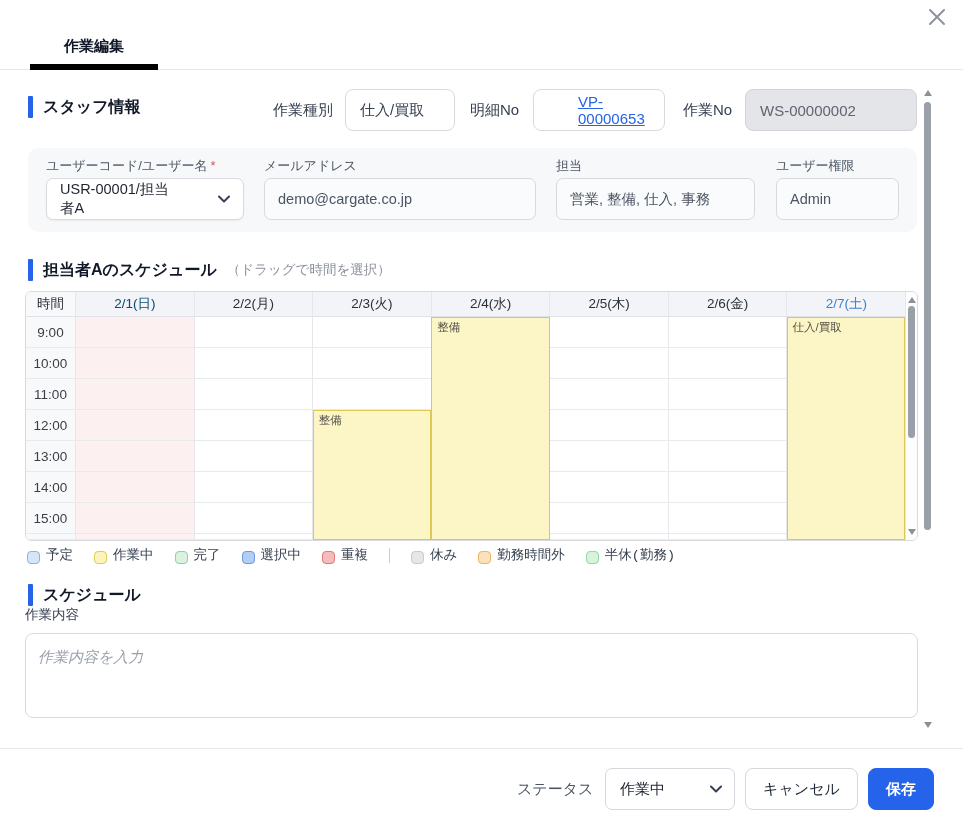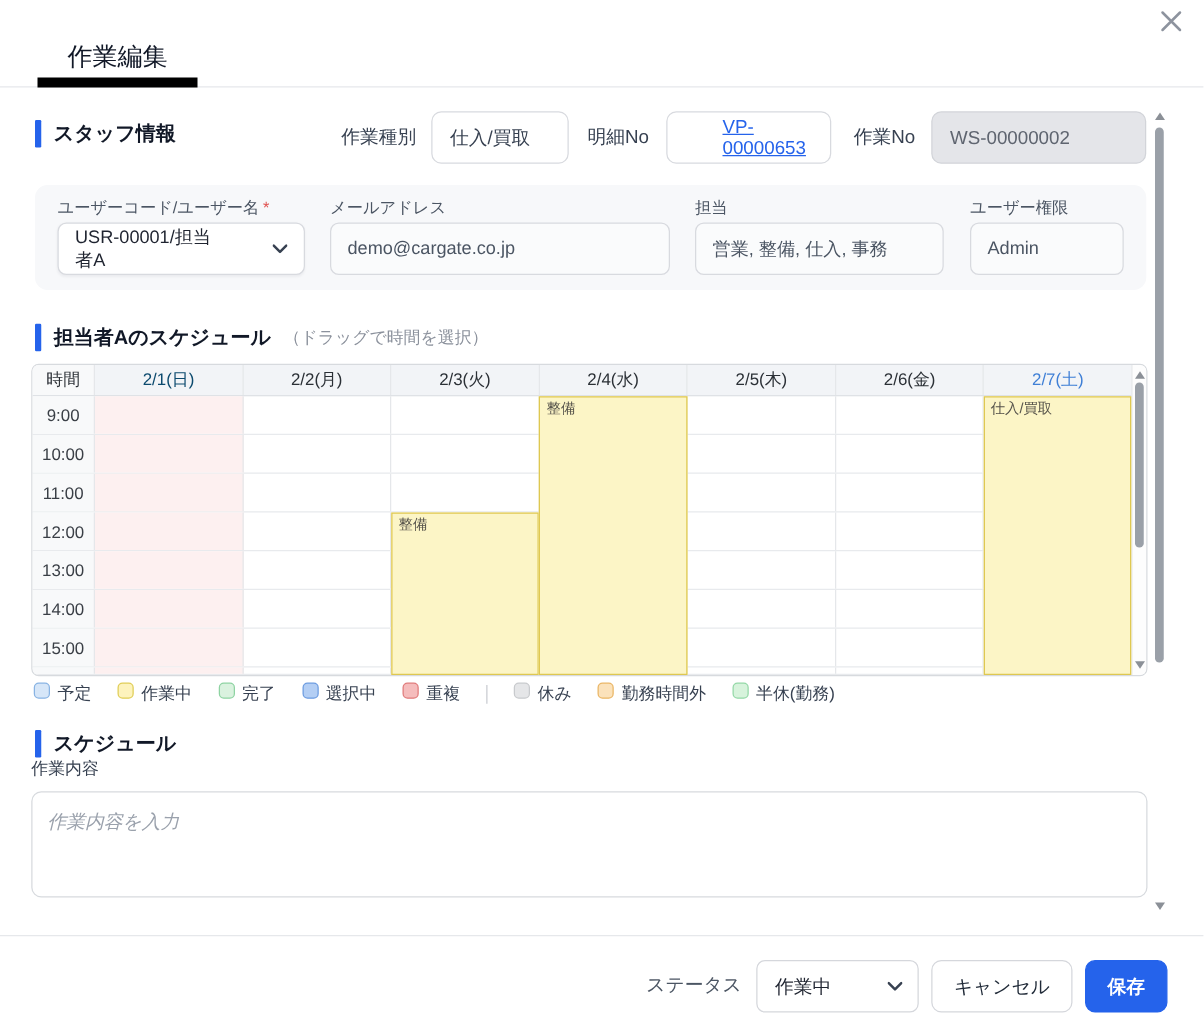--- a/index.html
+++ b/index.html
@@ -5,21 +5,21 @@
   * { margin:0; padding:0; box-sizing:border-box; }
   html,body { background:#ffffff; }
   body { font-family:"Liberation Sans","DejaVu Sans",sans-serif; color:#1f2430; }
   .dialog { position:relative; width:963px; height:826px; background:#fff; overflow:hidden; }
 
   
   .close-btn { position:absolute; top:6px; right:14px; width:24px; height:24px; background:none; border:none; cursor:pointer; color:#8d939e; }
 
   
   .tabbar { position:absolute; left:0; top:0; width:963px; height:70px; border-bottom:1px solid #e6e8eb; }
-  .tab { position:absolute; left:30px; bottom:-1px; width:128px; height:42px; display:flex; align-items:center; justify-content:center; font-size:20px; font-weight:normal; color:#111827; border-bottom:8px solid #000000; cursor:pointer; }
+  .tab { position:absolute; left:30px; bottom:-1px; width:128px; height:42px; display:flex; align-items:center; justify-content:center; font-size:15px; font-weight:bold; color:#111827; border-bottom:6px solid #000000; cursor:pointer; }
 
   
   .sec-h { position:absolute; display:flex; align-items:center; gap:10px; }
   .sec-bar { width:5px; height:22px; background:#2563eb; border-radius:1px; }
   .sec-title { font-size:16px; font-weight:bold; color:#111827; }
   .sec-hint { font-size:13.5px; color:#8b919c; }
 
   
   .inline-label { position:absolute; font-size:15px; color:#374151; line-height:42px; height:42px; }
   .value-box { position:absolute; height:42px; border:1px solid #d8dadf; border-radius:8px; background:#fff; display:flex; align-items:center; padding:0 14px; font-size:15px; color:#374151; }
@@ -53,21 +53,21 @@
   .sb { position:absolute; background:#fdfdfd; }
   .sb-grid { right:0; top:0; bottom:0; width:12px; border-left:1px solid #e5e7ea; }
   .sb-thumb { position:absolute; left:2px; width:7px; background:#9aa0a8; border-radius:4px; }
   .tri { position:absolute; left:2px; width:0; height:0; border-left:4px solid transparent; border-right:4px solid transparent; }
   .tri-up { border-bottom:6px solid #8b9097; }
   .tri-down { border-top:6px solid #8b9097; }
   .sb-outer { position:absolute; left:922px; top:86px; width:11px; height:652px; }
 
   
   .legend { position:absolute; left:27px; top:546px; height:18px; display:flex; align-items:center; gap:21px; font-size:13.5px; color:#374151; }
-  .leg-item { display:flex; align-items:flex-start; gap:6px; }
+  .leg-item { display:flex; align-items:flex-end; gap:6px;font-family:Liberation Mono, monospace; }
   .swatch { width:13px; height:13px; border-radius:4px; border:1.5px solid; }
   .leg-div { width:1px; height:15px; background:#c9ccd1; }
 
   
   .form-label { position:absolute; left:25px; top:606px; font-size:13.5px; color:#374151; }
   .textarea { position:absolute; left:25px; top:633px; width:893px; height:85px; border:1px solid #d7dade; border-radius:8px; font-family:inherit; font-size:15px; padding:14px 12px; resize:none; color:#1f2430; }
   .textarea::placeholder { color:#9aa1ac; font-style:italic; }
 
   
   .footer-line { position:absolute; left:0; top:748px; width:963px; height:1px; background:#e6e8eb; }

